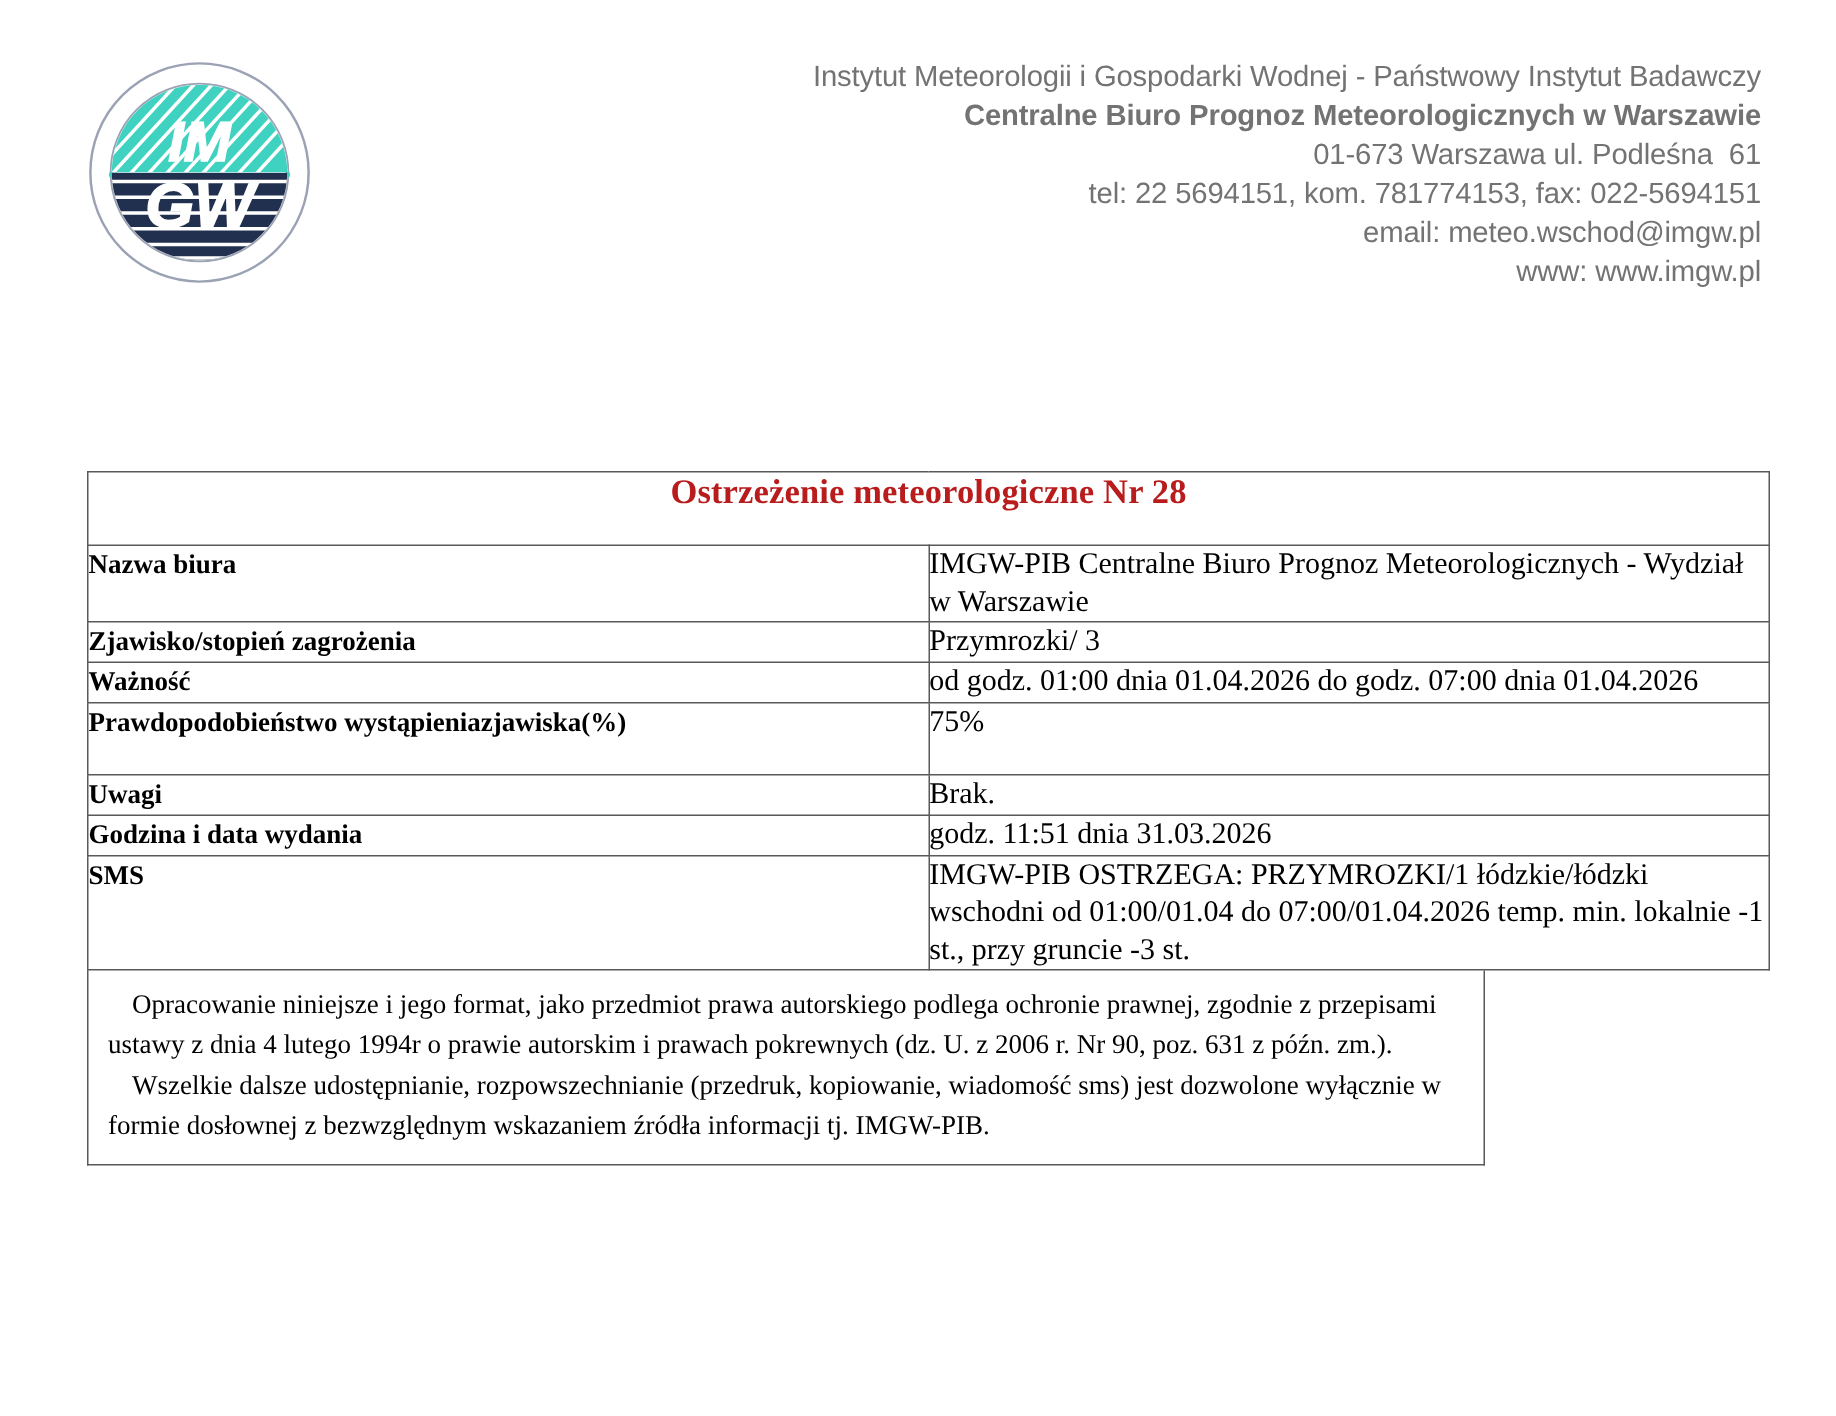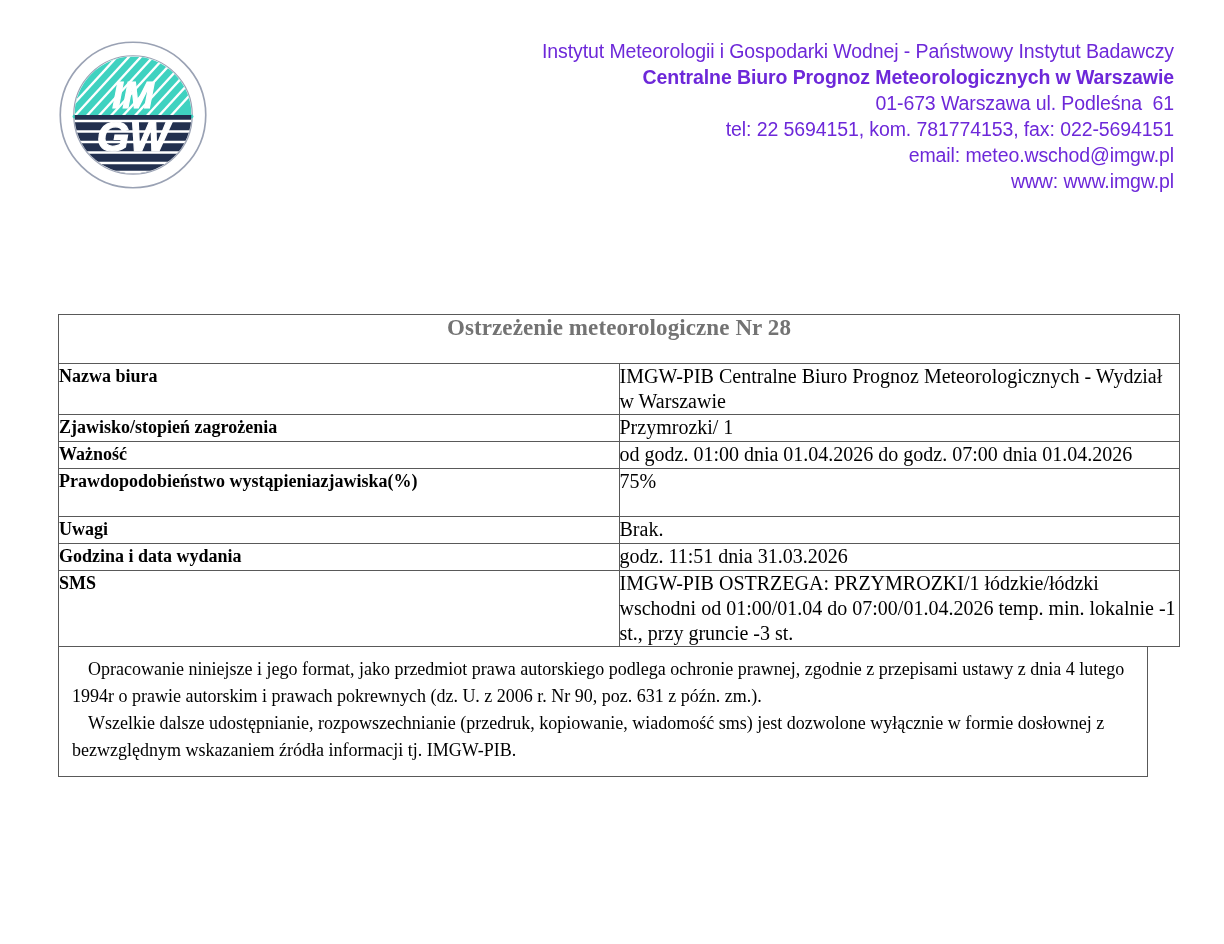--- a/index.html
+++ b/index.html
@@ -36,21 +36,21 @@
   .logo {
     width: 150px;
     height: 150px;
     display: block;
   }
 
   .header-text {
     flex: 1 1 auto;
     text-align: right;
     font-family: "Liberation Sans", "DejaVu Sans", sans-serif;
-    color: #6d28d9;
+    color: #737373;
     padding-top: 20px;
     padding-right: 6px;
   }
   .header-text .hline {
     font-size: 19.5px;
     line-height: 26px;
     white-space: pre;
     letter-spacing: -0.1px;
   }
   .header-text .hline.bold {
@@ -76,21 +76,21 @@
     padding: 0;
     vertical-align: top;
   }
 
   .title-cell {
     text-align: center;
     height: 48px;
     vertical-align: middle;
   }
   .title-cell .title-text {
-    color: #737373;
+    color: #b91c1c;
     font-weight: bold;
     font-size: 23px;
     letter-spacing: 0.1px;
     text-align: right;
   }
 
   td.label {
     width: 297px;
     font-weight: bold;
     font-size: 18px;
@@ -105,21 +105,21 @@
   td.value b { font-weight: bold; }
 
   tr.r-std td { height: 26px; }
   tr.r-prob td { height: 47px; }
   tr.r-sms td { height: 45px; }
 
   
   .footnote {
     border: 1px solid #595959;
     border-top: none;
-    width: 1090px;
+    width: 932px;
     box-sizing: border-box;
     padding: 9px 14px 12px 13px;
     font-size: 18px;
     line-height: 27px;
   }
   .footnote p {
     margin: 0;
     text-indent: 16px;
   }
 </style>
@@ -206,21 +206,21 @@
         </td>
       </tr>
 
       <tr class="r-std">
         <td class="label">Nazwa biura</td>
         <td class="value">IMGW-PIB Centralne Biuro Prognoz Meteorologicznych - Wydział w Warszawie</td>
       </tr>
 
       <tr class="r-std">
         <td class="label">Zjawisko/stopień zagrożenia</td>
-        <td class="value">Przymrozki/ 1</td>
+        <td class="value">Przymrozki/ 3</td>
       </tr>
 
 
       <tr class="r-std">
         <td class="label">Ważność</td>
         <td class="value">od godz. 01:00 dnia 01.04.2026 do godz. 07:00 dnia 01.04.2026</td>
       </tr>
 
 
       <tr class="r-prob">

